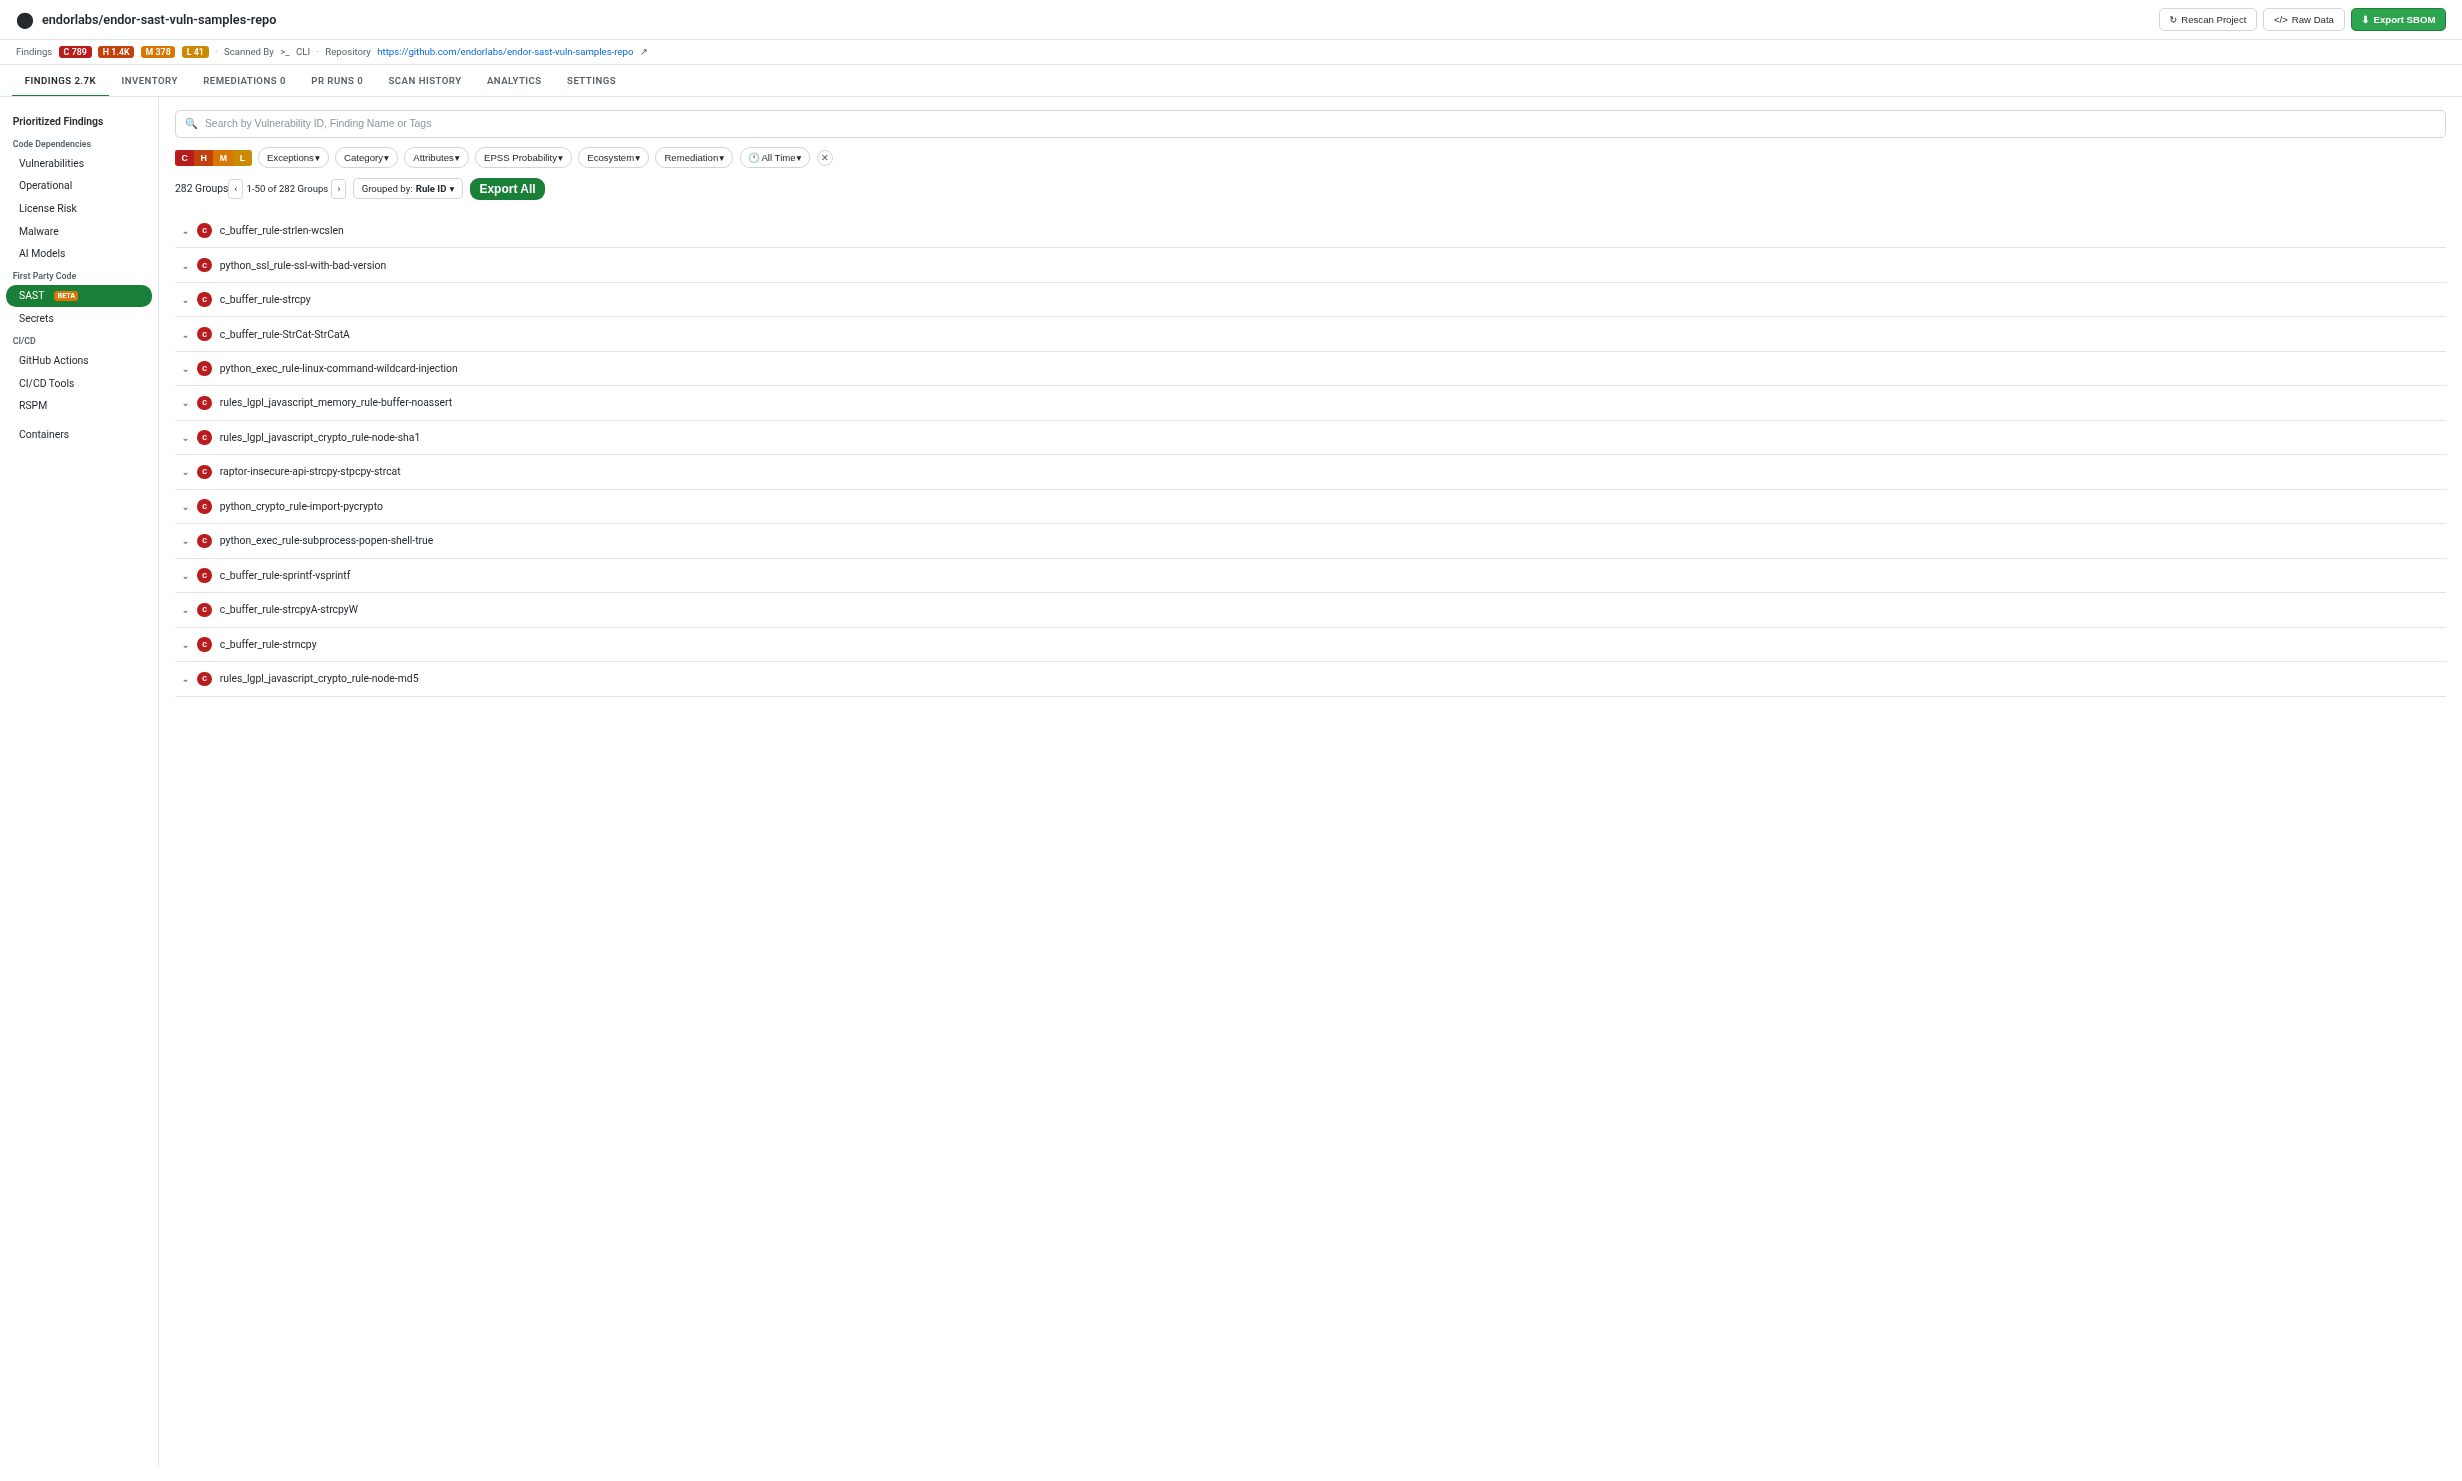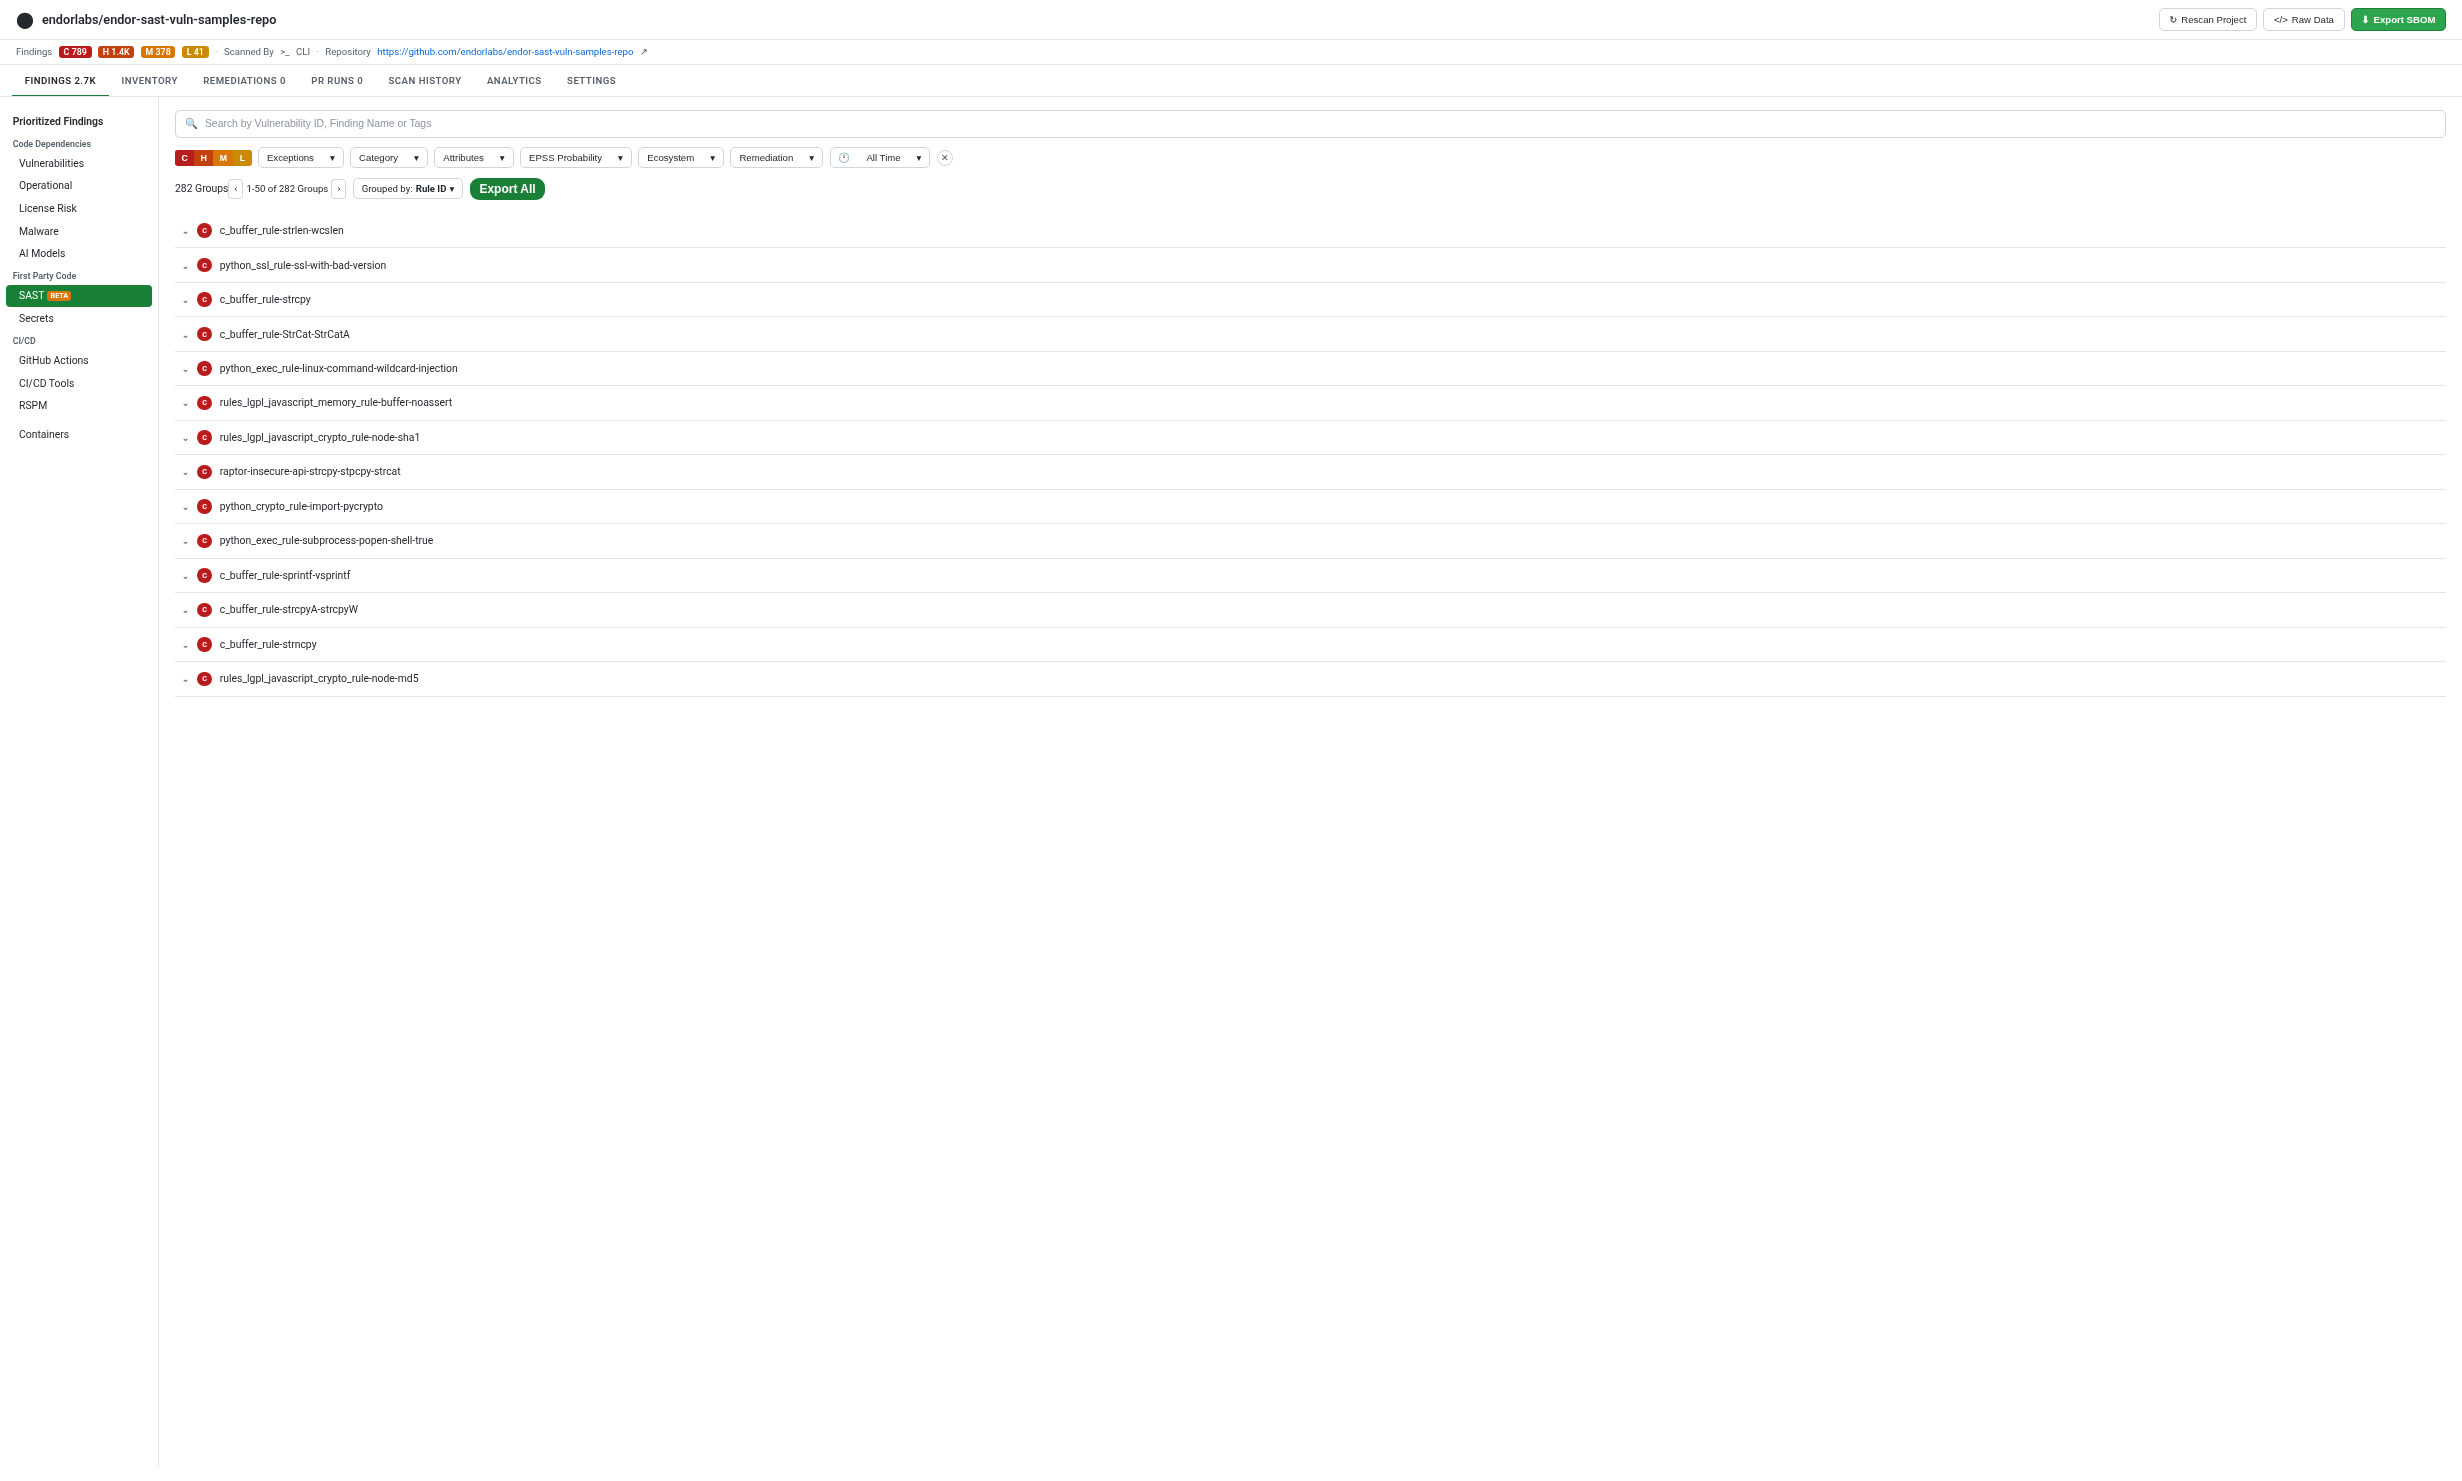--- a/index.html
+++ b/index.html
@@ -31,41 +31,41 @@
     .nav-tab.active { color: #24292e; border-bottom: 1.6px solid #1a7f37; }
     .nav-tab-count { font-weight: 600; }
 
     
     .main { display: flex; height: calc(100vh - 111px); }
 
     
     .sidebar { width: 159px; min-width: 159px; padding: 12.7px 0; border-right: 0.8px solid #e1e4e8; overflow-y: auto; }
     .sidebar-section-label { padding: 6.4px 12.7px 3.2px; font-size: 8.8px; font-weight: 600; color: #57606a; text-transform: none; }
     .sidebar-item { padding: 4.8px 12.7px 4.8px 19px; font-size: 10.4px; color: #24292e; cursor: pointer; }
-    .sidebar-item.active { background: #1a7f37; color: #fff; border-radius: 4px; margin: 0 6.4px; padding: 4.8px 6.4px 4.8px 12.7px; display: flex; align-items: center; gap: 3px; }
+    .sidebar-item.active { background: #1a7f37; color: #fff; border-radius: 10px; margin: 0 6.4px; padding: 4.8px 6.4px 4.8px 12.7px; display: flex; align-items: center; gap: 10px; }
     .sidebar-top-item { padding: 4.8px 12.7px; font-size: 10.4px; font-weight: 600; color: #24292e; cursor: pointer; }
     .beta-badge { background: #d97706; color: #fff; font-size: 7.2px; font-weight: 700; padding: 0.8px 3.2px; border-radius: 2.4px; }
 
     
     .content { flex: 1; overflow-y: auto; padding: 12.7px 16px; }
 
     
     .search-bar { display: flex; align-items: center; gap: 6.4px; padding: 6.4px 9.6px; border: 0.8px solid #d1d5da; border-radius: 4.8px; margin-bottom: 9.6px; }
     .search-input { flex: 1; border: none; outline: none; font-size: 10.4px; color: #24292e; }
     .search-input::placeholder { color: #8c959f; }
 
     
     .filters { display: flex; align-items: center; gap: 6.4px; margin-bottom: 9.6px; flex-wrap: wrap; }
     .severity-group { display: flex; align-items: center; }
     .sev-btn { padding: 3.2px 6.4px; font-size: 8.8px; font-weight: 700; color: #fff; cursor: pointer; border: none; }
     .sev-c { background: #b91c1c; border-radius: 2.4px 0 0 2.4px; }
     .sev-h { background: #c2410c; }
     .sev-m { background: #d97706; }
     .sev-l { background: #ca8a04; border-radius: 0 2.4px 2.4px 0; }
-    .filter-btn { display: flex; align-items: center; gap: 16px; padding: 4px 8px; border: 0.8px solid #d1d5da; border-radius: 5px; background: #fff; color: #24292e; cursor: pointer; font-size: 9.6px; }
+    .filter-btn { display: flex; align-items: center; gap: 1px; padding: 4px 8px; border: 0.8px solid #d1d5da; border-radius: 10px; background: #fff; color: #24292e; cursor: pointer; font-size: 9.6px; }
     .filter-close { width: 16px; height: 16px; border-radius: 50%; border: 0.8px solid #d1d5da; background: #fff; cursor: pointer; display: flex; align-items: center; justify-content: center; font-size: 9.6px; color: #57606a; }
 
     
     .results-bar { display: flex; align-items: center; justify-content: flex-start; margin-bottom: 14px; }
     .results-nav { display: flex; align-items: center; gap: 6.4px; }
     .pagination { display: flex; align-items: center; gap: 3.2px; font-size: 9.6px; color: #24292e; }
     .page-btn { padding: 3.2px 4.8px; border: 0.8px solid #d1d5da; border-radius: 3.2px; background: #fff; cursor: pointer; color: #24292e; font-size: 9.6px; }
     .grouped-by { display: flex; align-items: center; gap: 3.2px; padding: 4px 8px; border: 0.8px solid #d1d5da; border-radius: 4.8px; background: #fff; font-size: 9.6px; }
     .btn-export-all { padding: 4px 9.6px; background: #1a7f37; color: #fff; border: none; border-radius: 9px; cursor: pointer; font-size: 12px; font-weight: 600; }
 

